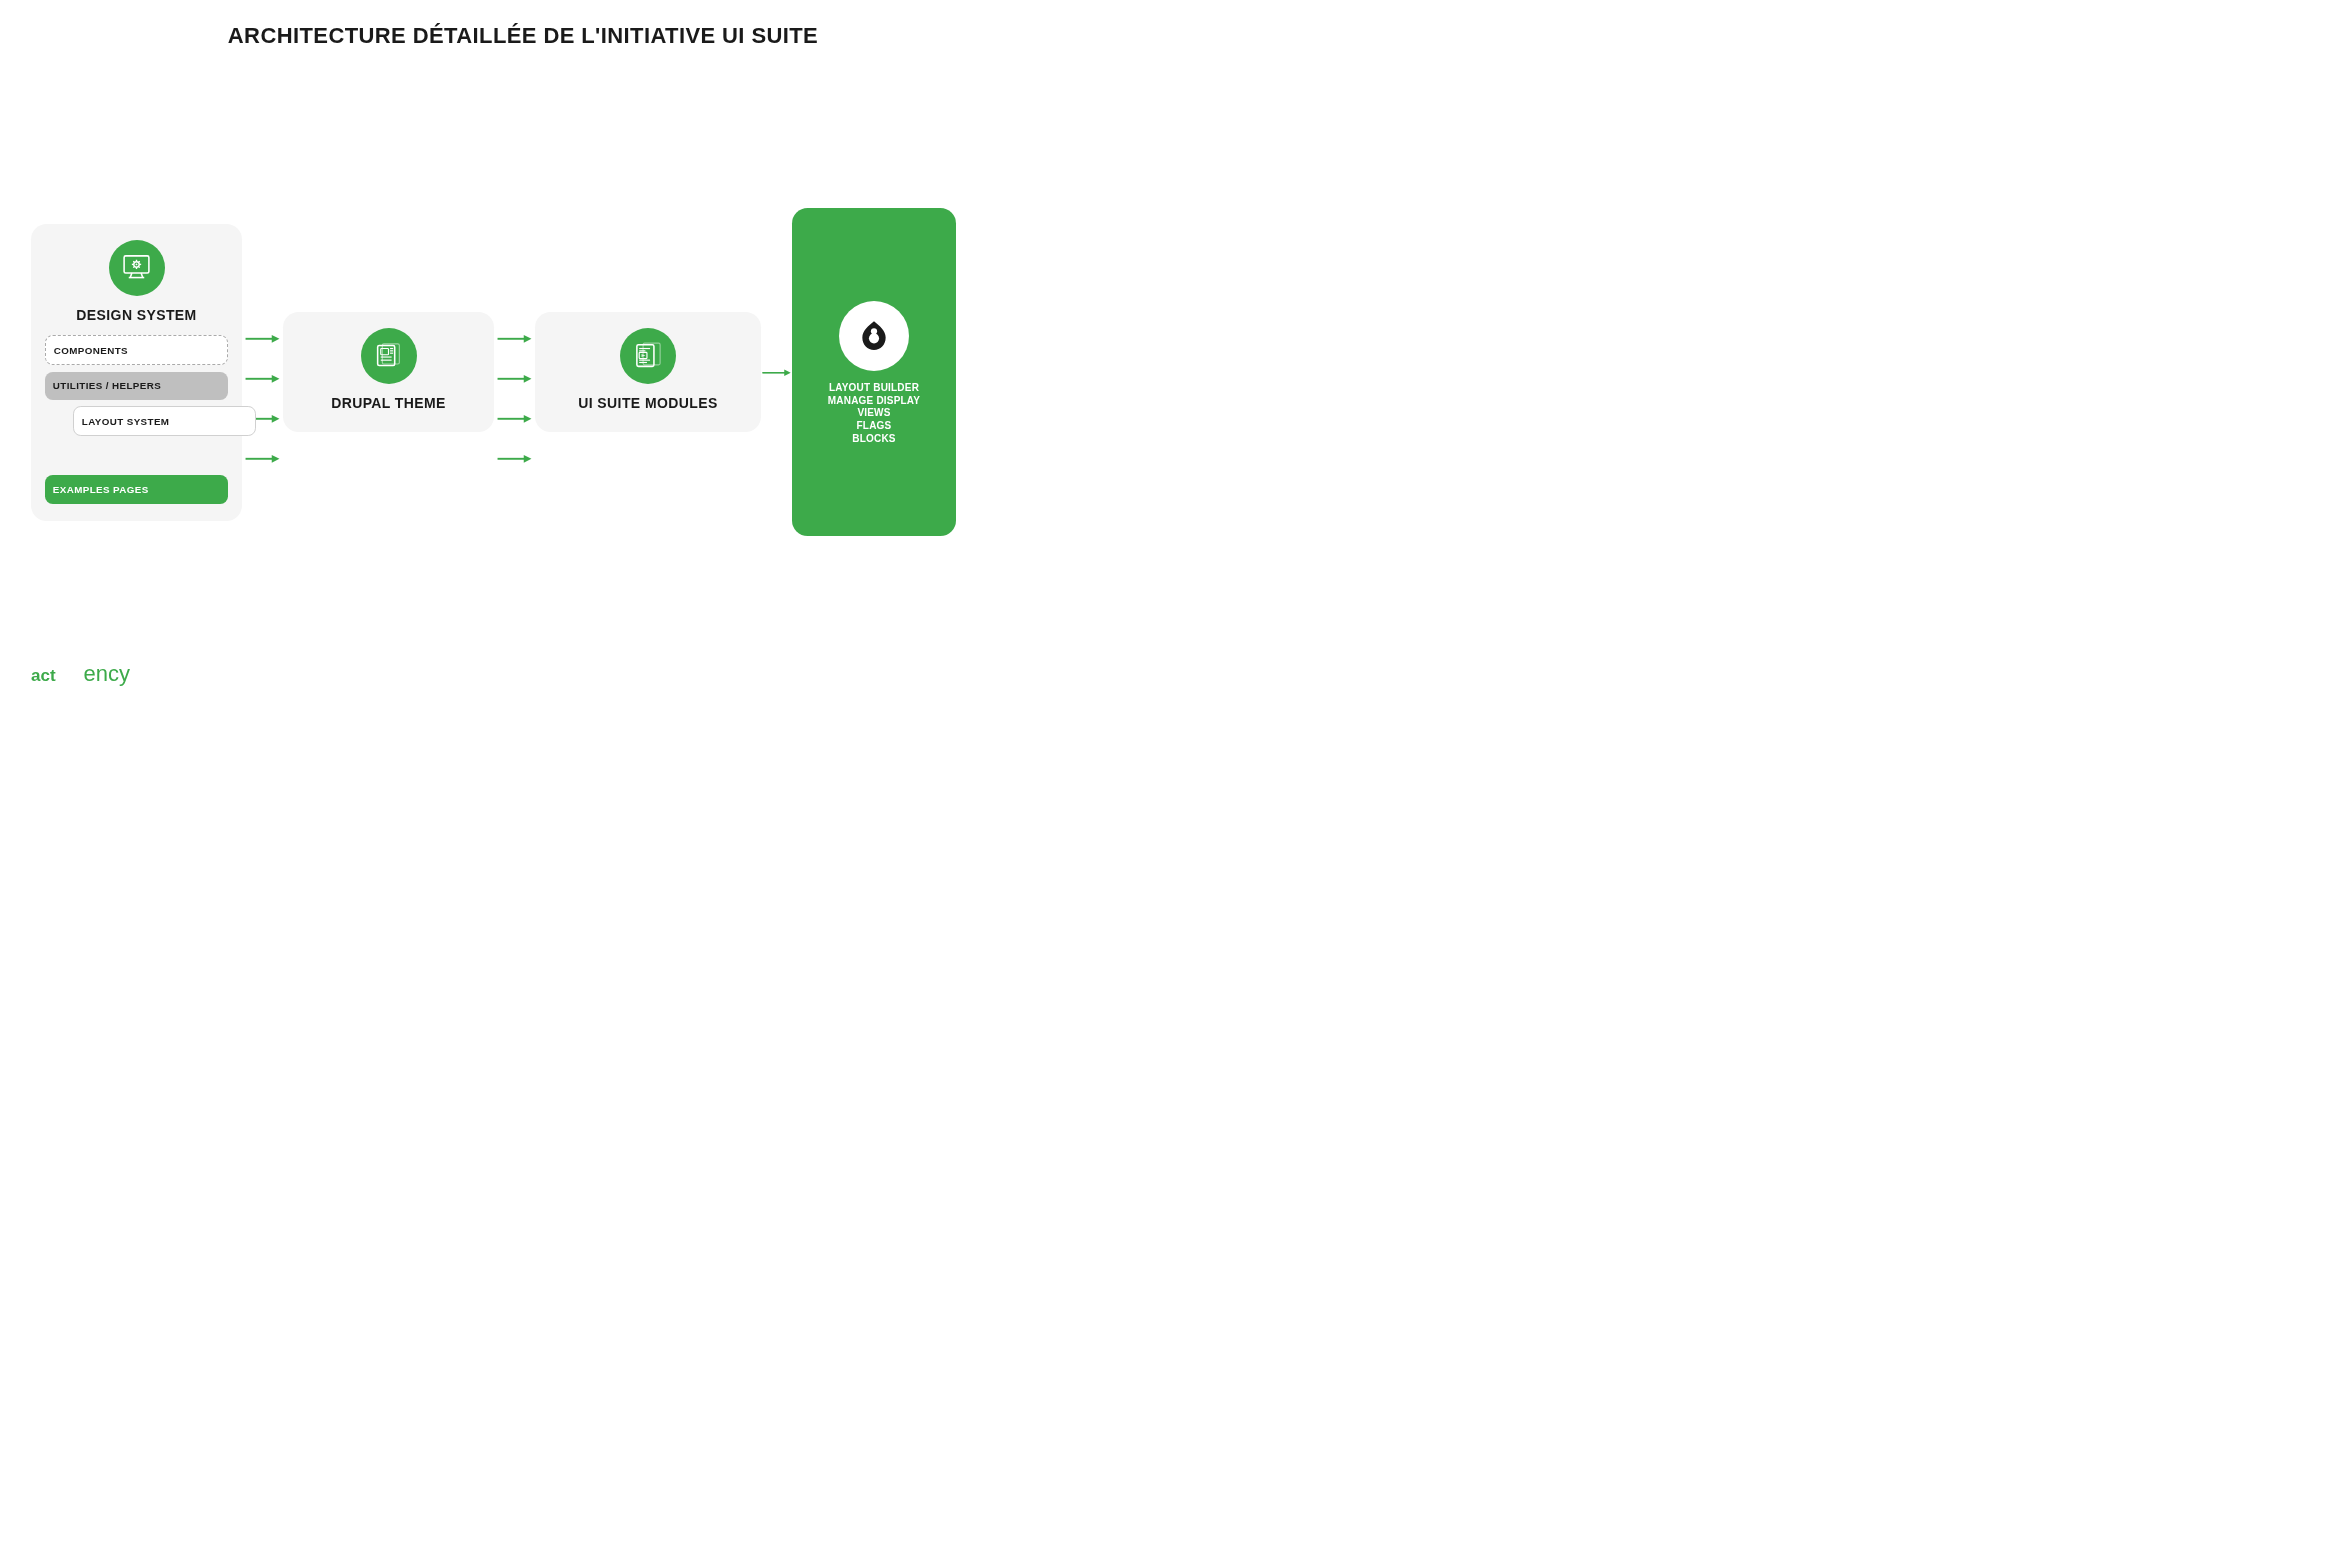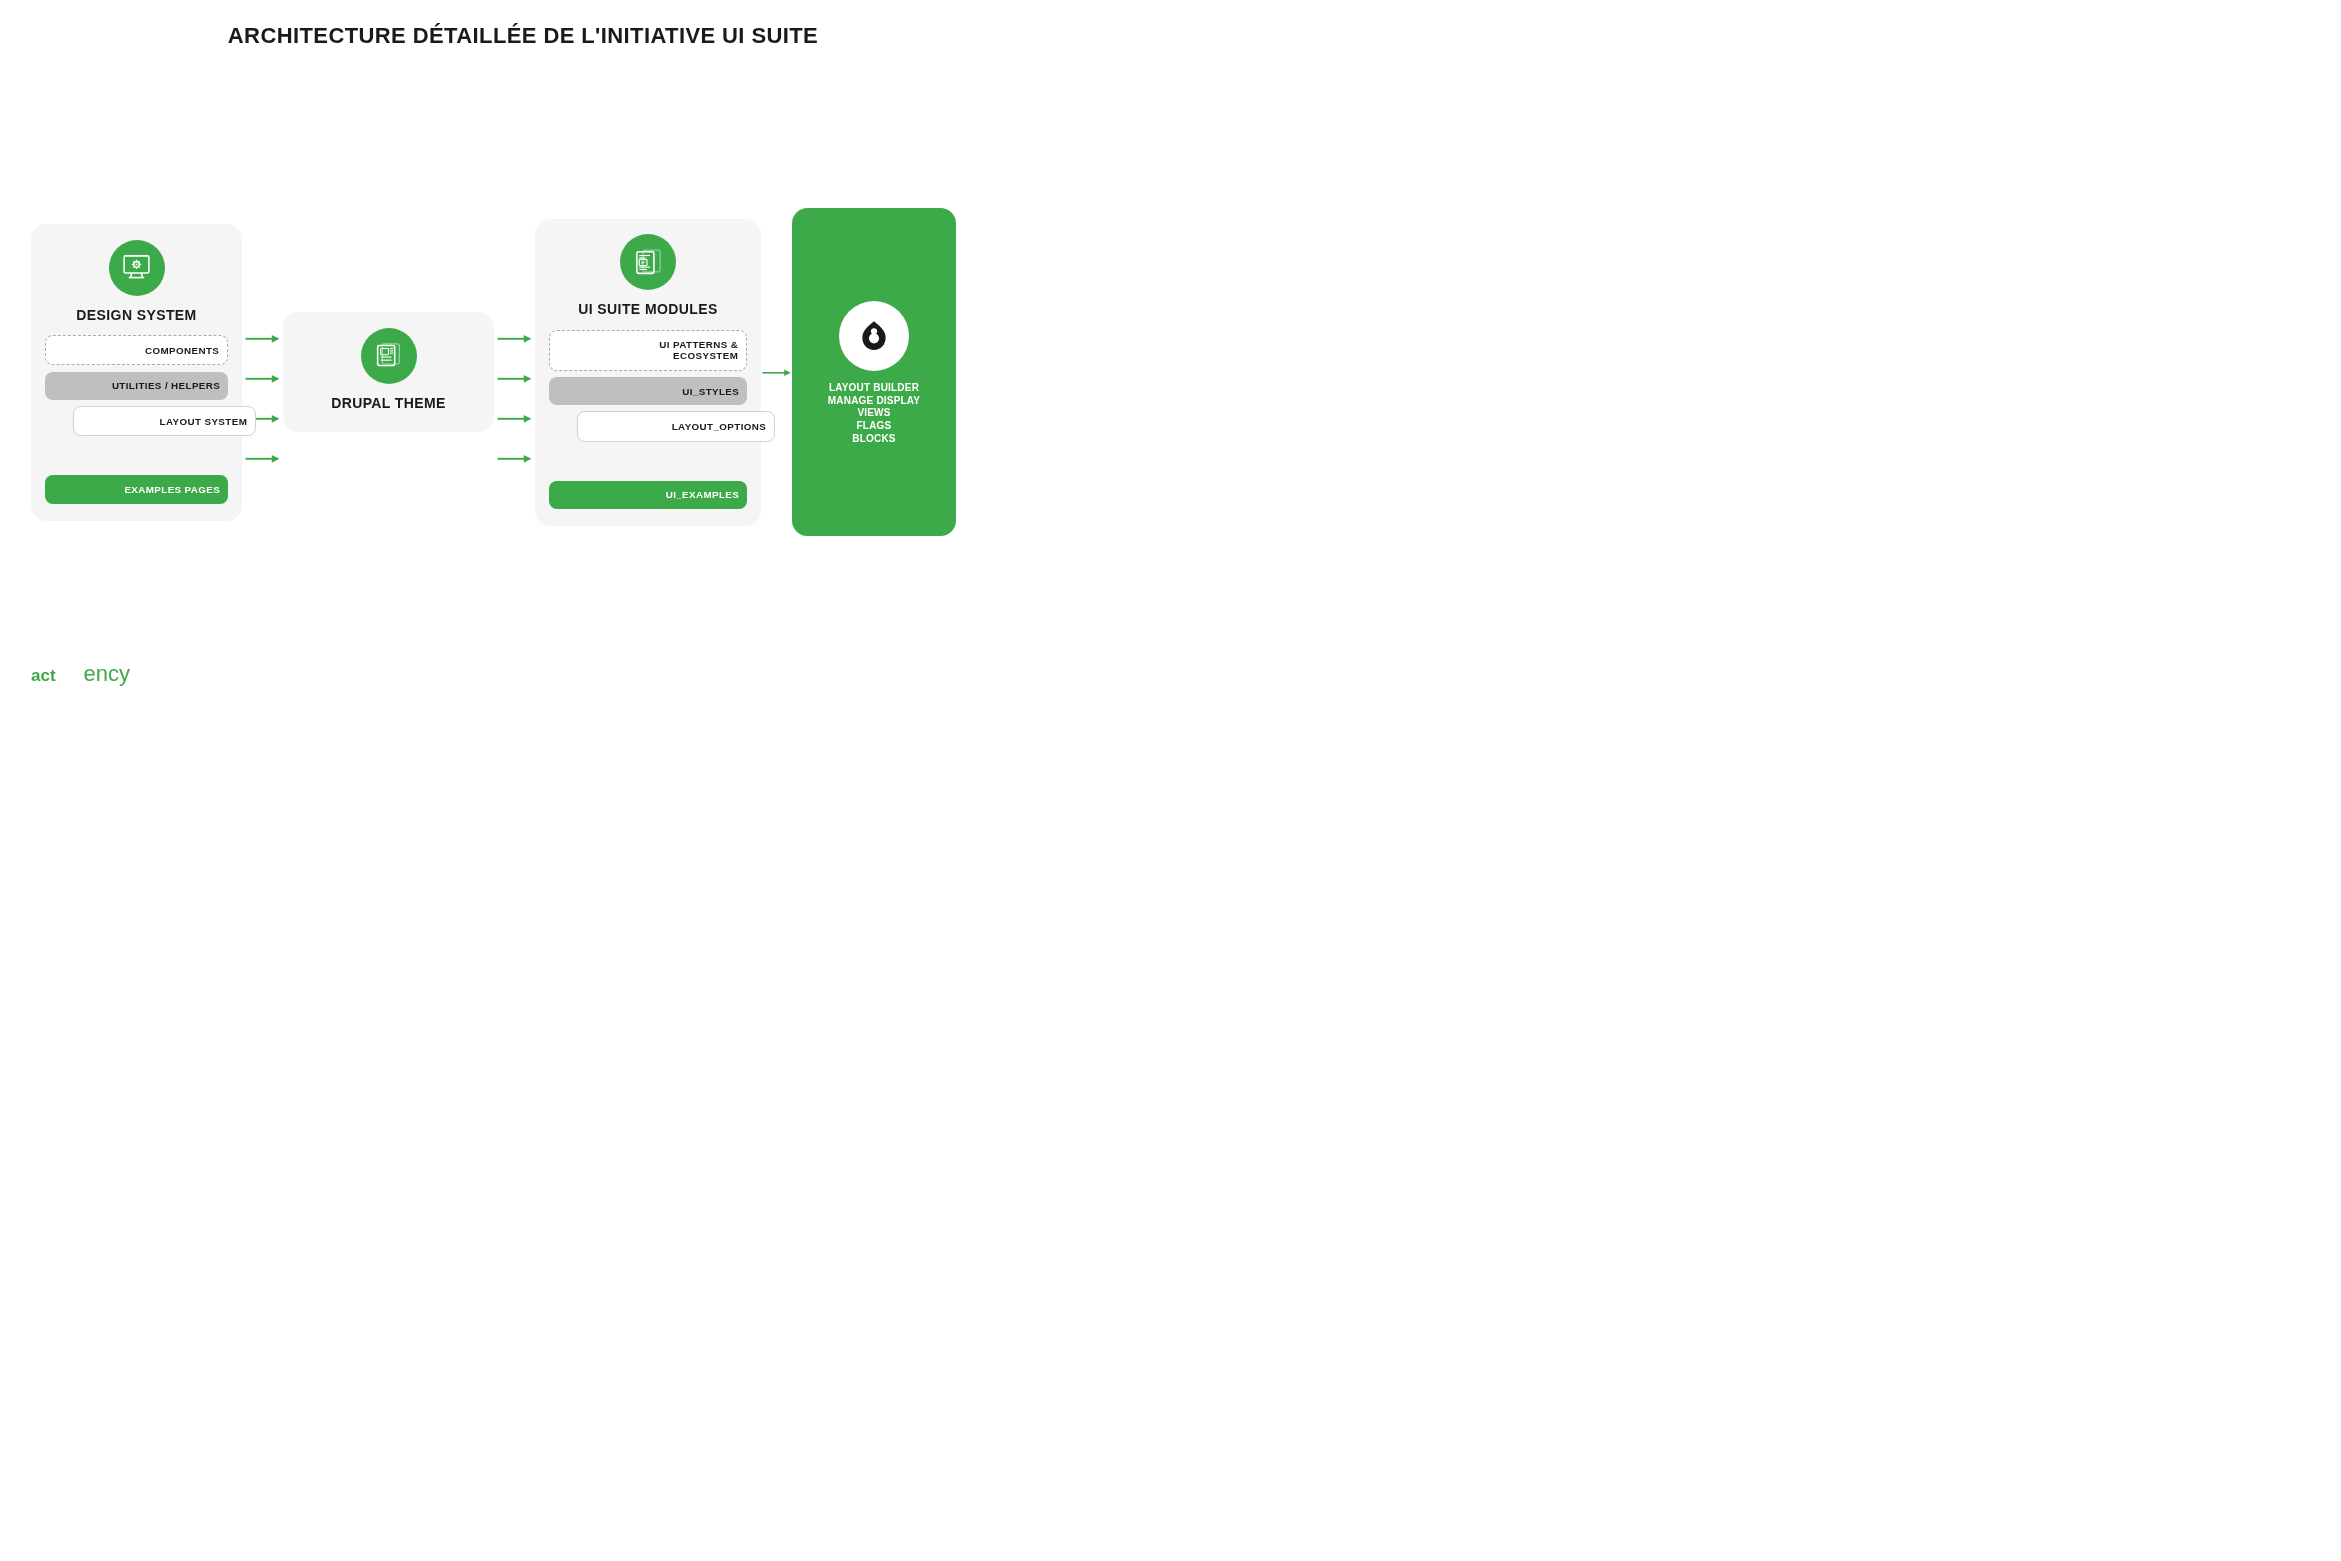--- a/index.html
+++ b/index.html
@@ -79,21 +79,21 @@
       width: 100%;
     }
 
     
     .row-box {
       width: 100%;
       padding: 8.6px 7.8px;
       border-radius: 7.8px;
       font-size: 9.8px;
       font-weight: 700;
-      text-align: right;
+      text-align: left;
       letter-spacing: 0.4px;
       color: #1a1a1a;
     }
 
     .row-dashed {
       border: 1.6px dashed #aaa;
       background: #ffffff;
     }
 
     .row-gray {
@@ -333,27 +333,20 @@
 
           <line x1="8" y1="26" x2="22" y2="26" stroke="white" stroke-width="1.5"></line>
           <line x1="8" y1="29" x2="18" y2="29" stroke="white" stroke-width="1.5"></line>
           <line x1="8" y1="11" x2="22" y2="11" stroke="white" stroke-width="1.5"></line>
           <line x1="8" y1="14" x2="16" y2="14" stroke="white" stroke-width="1.5"></line>
 
           <rect x="13" y="4" width="22" height="28" rx="2" stroke="white" stroke-width="1.5" fill="none" opacity="0.45"></rect>
         </svg>
       </div>
       <div class="col-title">UI SUITE MODULES</div>
-      <div class="col-rows">
-        <div class="row-box row-dashed" style="white-space: pre-line;">UI PATTERNS &amp;
-ECOSYSTEM</div>
-        <div class="row-box row-gray">UI_STYLES</div>
-        <div class="row-box row-white">LAYOUT_OPTIONS</div>
-        <div class="row-box row-green">UI_EXAMPLES</div>
-      </div>
     </div>
 
     <div class="arrow-to-drupal">
       <svg width="37" height="15.6" viewBox="0 0 48 20">
         <line x1="2" y1="10" x2="38" y2="10" stroke="#3daa4a" stroke-width="2.5"></line>
         <polygon points="36,5 46,10 36,15" fill="#3daa4a"></polygon>
       </svg>
     </div>
 
     <div class="drupal-card">

